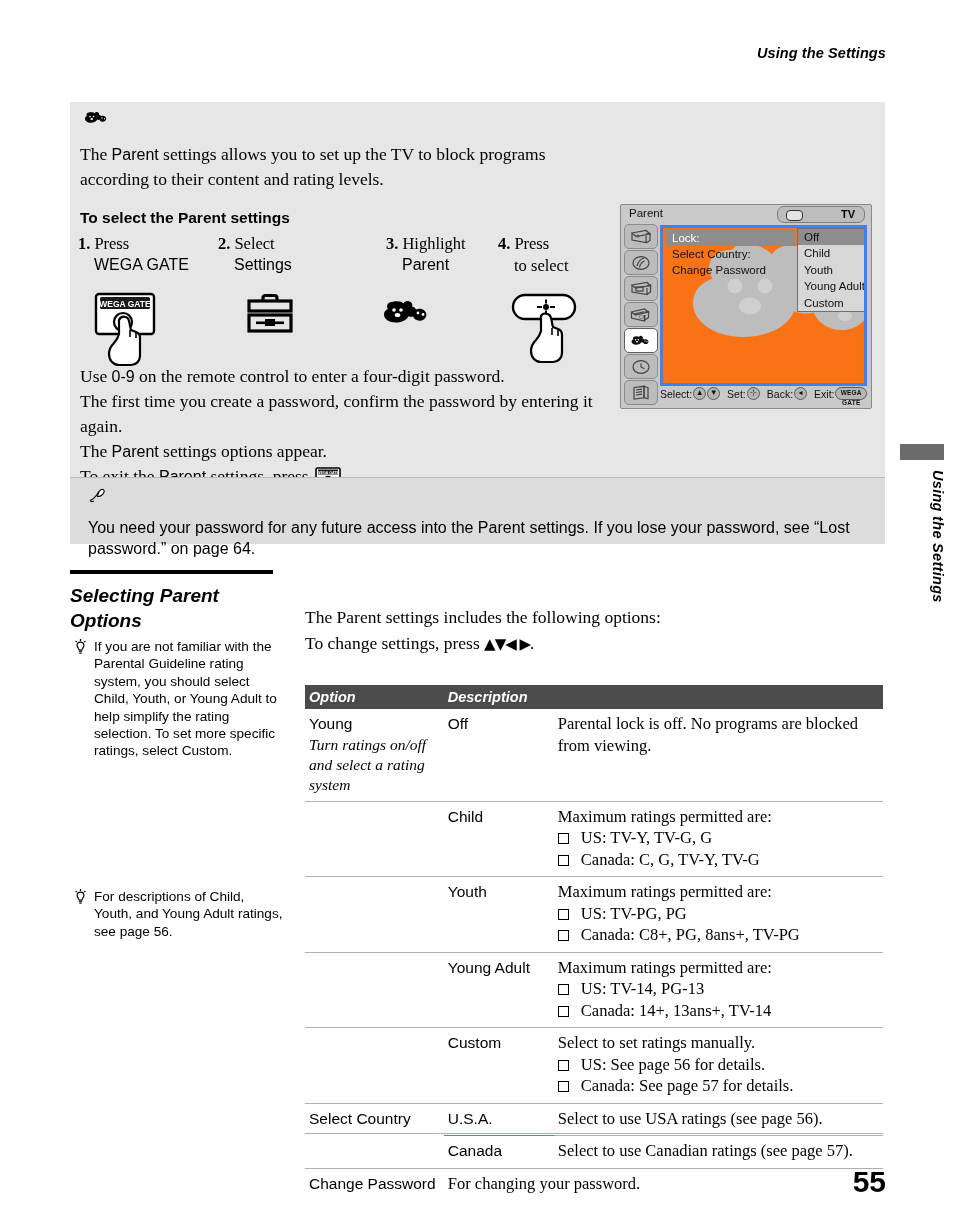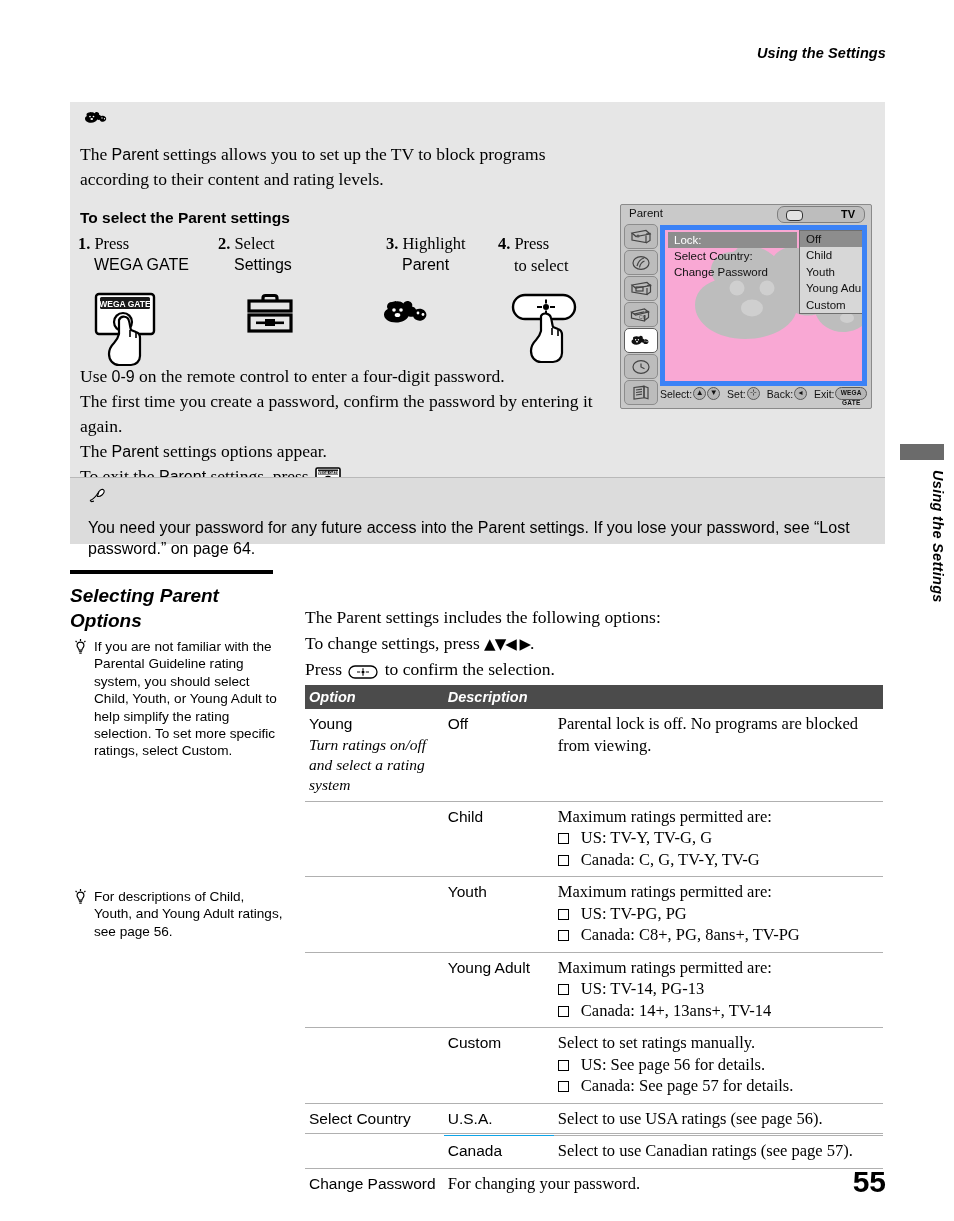--- a/index.html
+++ b/index.html
@@ -91,21 +91,21 @@
     border:1.4px solid #333;border-radius:4px;background:#e4e4e4;}
   .tv-icons{position:absolute;left:3px;top:19px;width:36px;}
   .tv-ico{
     width:32px;height:23px;margin-bottom:1px;background:#bcbcbc;
     border:1px solid #8c8c8c;border-radius:5px;position:relative;
     display:flex;align-items:center;justify-content:center;
   }
   .tv-ico.sel{background:#ffffff;border-color:#5d5d5d;}
   .tv-panel{
     position:absolute;left:39px;top:20px;right:4px;bottom:22px;
-    background:#f9a8d4;border:5px solid #3b82f6;overflow:hidden;
+    background:#f97316;border:3px solid #3b82f6;overflow:hidden;
   }
   .wm{position:absolute;left:12px;top:4px;width:210px;height:130px;opacity:1;}
   .menu-list{position:absolute;left:3px;top:2px;}
   .menu-row{font-size:11.5px;line-height:14px;padding:1px 3px 1px 6px;color:#111;white-space:nowrap;}
   .menu-row.sel{background:#8d8d8d;color:#fff;width:120px;}
   .dropdown{
     position:absolute;left:134px;top:0px;width:106px;
     background:#d7d7d7;border:1px solid #6f6f6f;
   }
   .dd-row{font-size:11.5px;line-height:14.4px;padding:1px 4px 1px 6px;color:#111;}
@@ -484,30 +484,20 @@
     </svg>
   </span>
   <span>For descriptions of Child, Youth, and Young Adult ratings, see page 56.</span>
 </div>
 
 <div class="lead">
   <div>The Parent settings includes the following options:</div>
   <div>
     <span>To change settings, press </span><span class="arrowset">▲▼◀ ▶</span><span>.</span>
   </div>
-  <div>
-    <span>Press </span><span class="inline-key">
-      <svg width="30" height="16" viewBox="0 0 30 16">
-        <rect x="1" y="2" width="28" height="12" rx="6" fill="#fff" stroke="#000" stroke-width="1.3"></rect>
-        <g stroke="#000" stroke-width="1.1" fill="none">
-            <path d="M9 8h3.2M17.8 8H21M15 4.2v2.4M15 9.4v2.4"></path>
-          </g>
-        <circle cx="15" cy="8" r="1.5" fill="#000"></circle>
-      </svg></span><span> to confirm the selection.</span>
-  </div>
 </div>
 
 <table class="opt">
   <thead>
     <tr>
       <th>Option</th>
       <th colspan="2">Description</th>
     </tr>
   </thead>
   <tbody>

